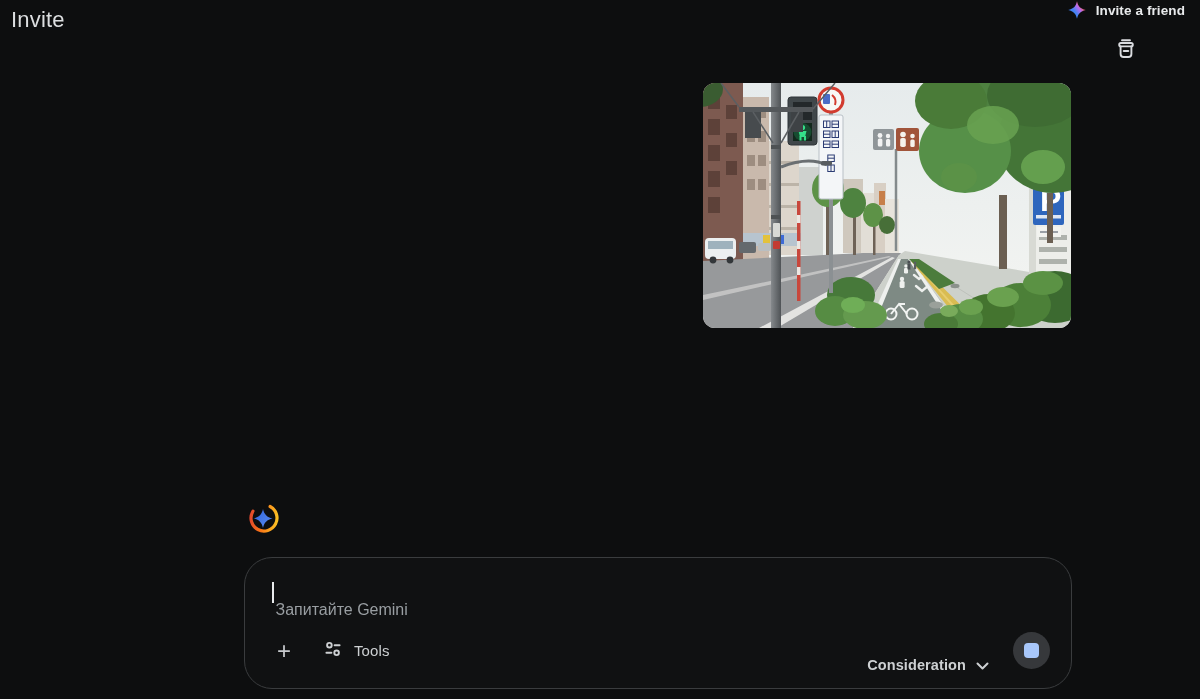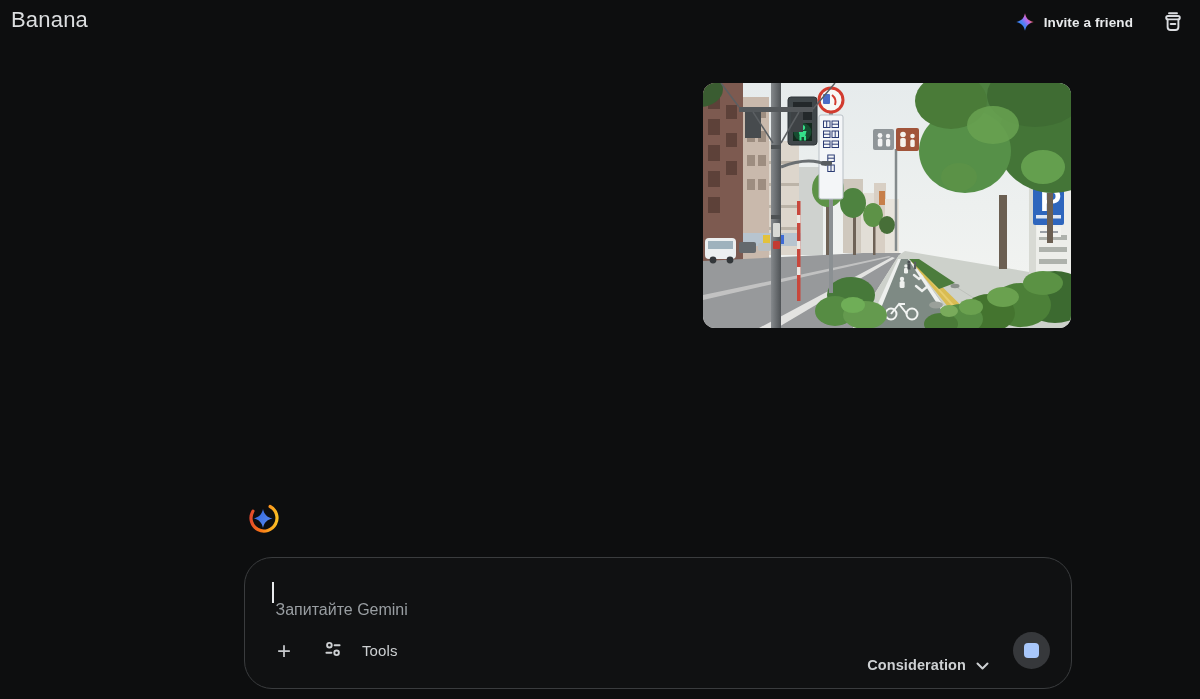--- a/index.html
+++ b/index.html
@@ -12,21 +12,21 @@
   }
   
   .header{ position:absolute; top:0; left:0; right:0; height:44px; }
   .logo{
     position:absolute; left:11px; top:7px;
     font-size:22px; font-weight:500; color:#dcdee0; letter-spacing:.2px;
     cursor:pointer;
   }
   .header-right{
     position:absolute; right:15px; top:0; height:44px;
-    display:flex; gap:28px;
+    display:flex; gap:17px;flex-direction:column;
   }
   .invite{
     display:flex; align-items:center; gap:9px; cursor:pointer;
   }
   .invite-label{ font-size:13.5px; font-weight:700; color:#e8eaec; letter-spacing:.1px; }
   .icon-btn{ cursor:pointer; display:flex; align-items:center; justify-content:center; }
 
   
   .attachment{
     position:absolute; left:703px; top:83px; width:368px; height:245px;
@@ -68,37 +68,37 @@
   .composer-bar{
     position:absolute; left:26px; right:21px; bottom:19px; height:37px;
     display:flex; align-items:center; justify-content:space-between;
   }
   .bar-left{ display:flex; align-items:center; gap:27px; }
   .bar-right{ display:flex; align-items:center; gap:22px; }
   .plus-btn{
     font-size:24px; font-weight:300; color:#c6c9cc; line-height:24px;
     cursor:pointer; padding:2px 6px;
   }
-  .tools-btn{ display:flex; align-items:center; gap:20px; cursor:pointer; }
+  .tools-btn{ display:flex; align-items:center; gap:12px; cursor:pointer; }
   .tools-label{ font-size:15px; color:#cdd0d2; letter-spacing:.1px; }
   .model-select{ display:flex; align-items:center; gap:10px; cursor:pointer; padding:4px 2px;margin-top:29px; }
   .model-label{ font-size:14.5px; font-weight:600; color:#cdd0d2; letter-spacing:.1px; }
   .stop-btn{
     width:37px; height:37px; border-radius:50%; background:#36383b;
     display:flex; align-items:center; justify-content:center; cursor:pointer;
   }
   .stop-square{ width:15px; height:15px; border-radius:4px; background:#a8c7fa; }
 </style>
 </head>
 <body>
 
 <div id="app">
 
   <div class="header">
-    <div class="logo">Banana</div>
+    <div class="logo">Invite</div>
     <div class="header-right">
       <div class="invite">
         <span class="icon-btn">
           <svg width="20" height="20" viewBox="0 0 32 32">
             <defs>
               <linearGradient id="sparkGrad" x1="0%" y1="85%" x2="95%" y2="10%">
                 <stop offset="0%" stop-color="#2f7df6"></stop>
                 <stop offset="38%" stop-color="#4683f3"></stop>
                 <stop offset="62%" stop-color="#b56cf0"></stop>
                 <stop offset="82%" stop-color="#ef5e52"></stop>

